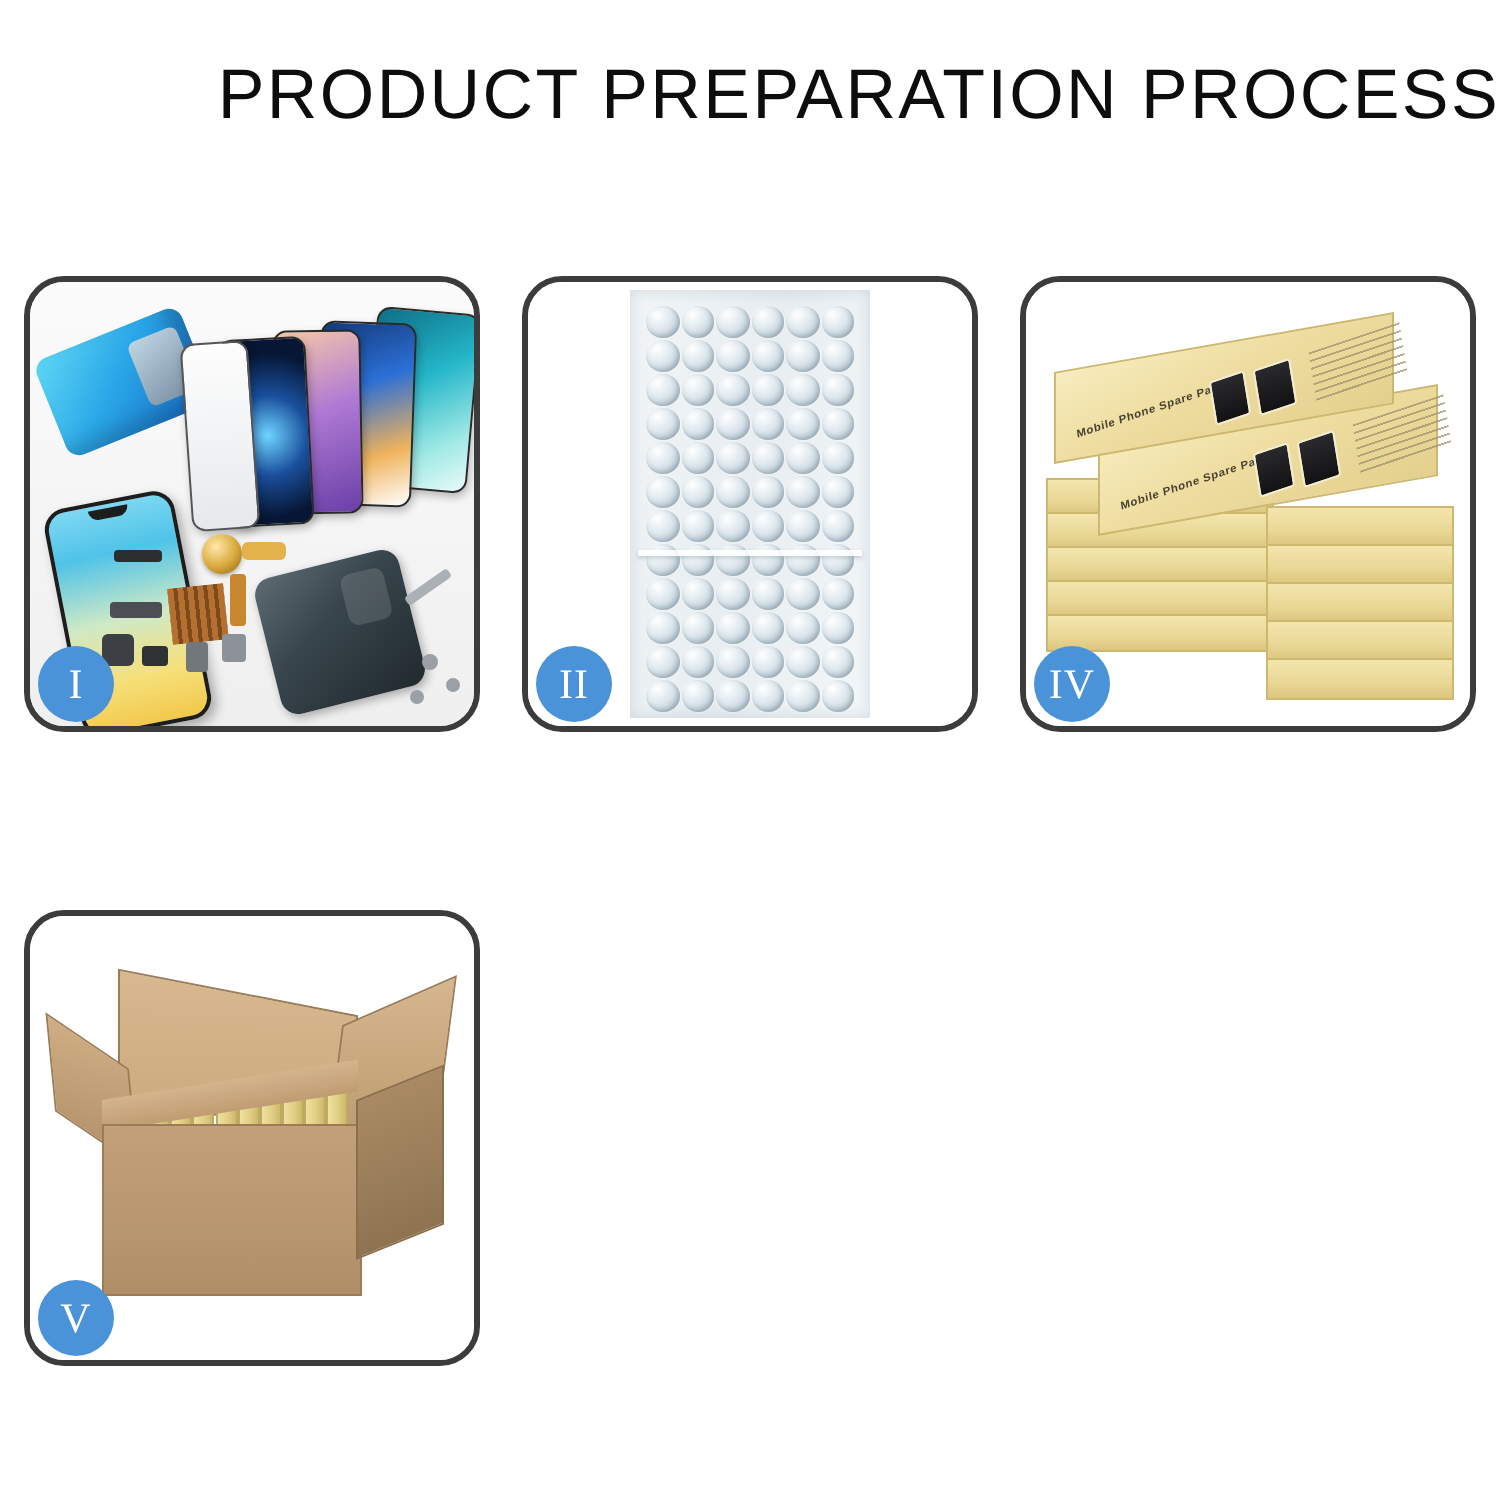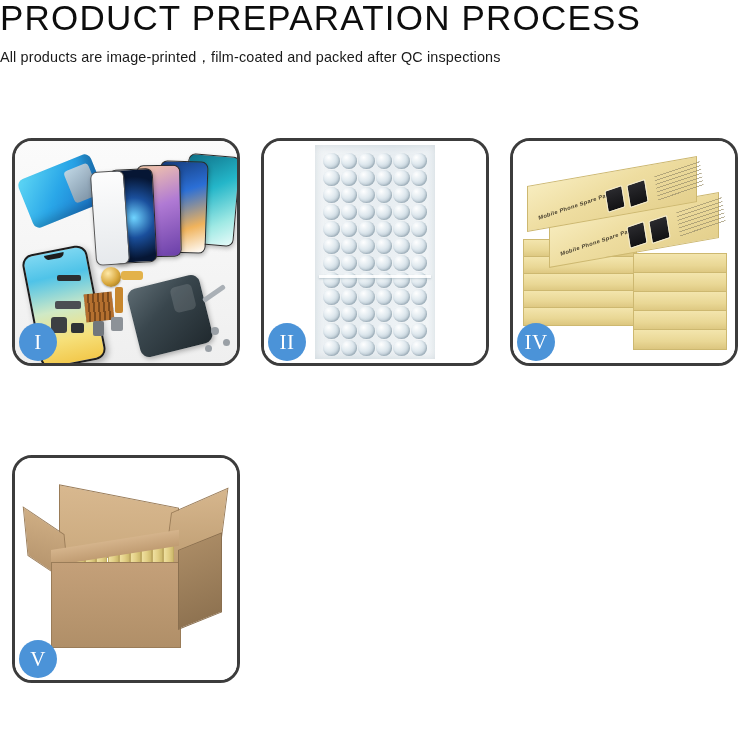--- a/index.html
+++ b/index.html
@@ -11,21 +11,22 @@
     width: 750px;
     height: 750px;
     overflow: hidden;
     font-family: "Liberation Sans", sans-serif;
     color: #111;
     position: relative;
   }
 
   
   .header {
-    text-align: left;
+    text-align: right;
+    padding-top: 30px;
   }
   .title {
     font-size: 35px;
     font-weight: 500;
     letter-spacing: 1.2px;
     color: #0d0d0d;
     line-height: 1.05;
     white-space: nowrap;
   }
   .subtitle {
@@ -340,21 +341,20 @@
     position:absolute; left:140px; top:26px; width:58px; height:26px;
     background: linear-gradient(120deg, rgba(255,255,255,.85), rgba(235,240,243,.25));
     transform: rotate(-14deg); border-radius:3px;
   }
 </style>
 </head>
 <body>
 
 <div class="header">
   <div class="title">PRODUCT PREPARATION PROCESS</div>
-  <div class="subtitle">All products are image-printed，film-coated and packed after QC inspections</div>
 </div>
 
 <div class="grid">
 
   <div class="card">
     <div class="card-inner p1">
       <div class="lcd-blue"></div>
       <div class="phone-fan">
         <div class="ph ph1"></div>
         <div class="ph ph2"></div>

